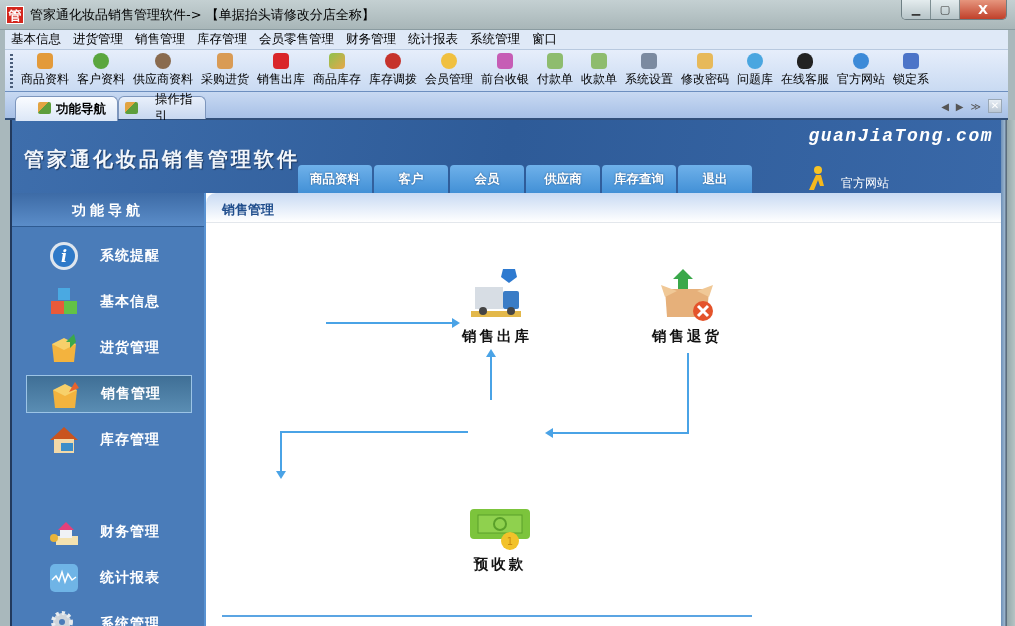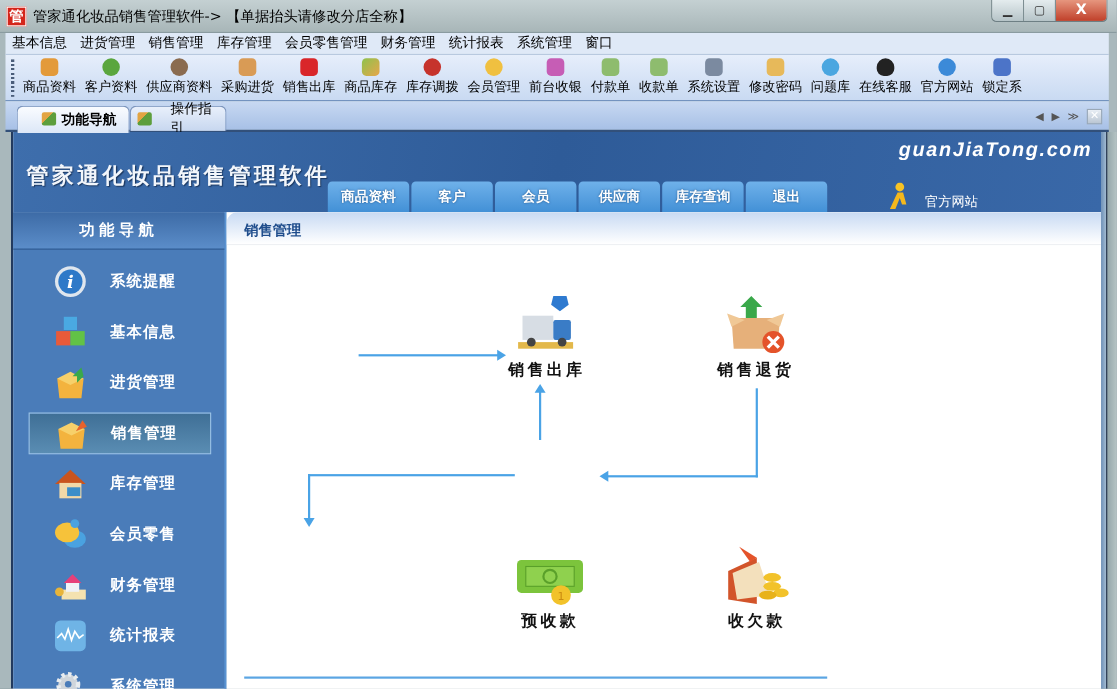--- a/index.html
+++ b/index.html
@@ -26,21 +26,21 @@
   .tab { position: absolute; top: 4px; height: 23px; border: 1px solid #7d96bd; border-bottom: none; border-radius: 6px 6px 0 0; display: flex; align-items: center; padding: 0 10px 0 22px; font-size: 12.5px; }
   .tab.active { background: linear-gradient(#fafcff, #dce7f7); font-weight: bold; height: 25px; z-index: 2; }
   .tab.inactive { background: linear-gradient(#e9f0fb, #c7d7ef); padding-left: 36px; }
   .tab-icon { position: absolute; left: 6px; top: 5px; width: 13px; height: 12px; background: linear-gradient(135deg, #e2a442 40%, #5d9e3c 41%); border-radius: 2px; }
   .tab-ctrls { position: absolute; right: 6px; top: 7px; display: flex; gap: 7px; align-items: center; font-size: 10px; color: #555; }
   .tab-close { width: 14px; height: 14px; background: linear-gradient(#e8eef5, #bac6d3); border: 1px solid #9aa8b6; font-size: 10px; line-height: 12px; text-align: center; color: #fff; font-weight: bold; }
   
   .content { position: absolute; left: 10px; top: 120px; width: 991px; height: 506px; background: #fff; border-left: 2px solid #223a5e; }
   .banner { position: absolute; left: 0; top: 0; width: 989px; height: 73px; background: linear-gradient(100deg, #3e6eac 0%, #2e5b98 50%, #3968a8 100%); }
   .banner-title { position: absolute; left: 12px; top: 26px; font-size: 20px; font-weight: bold; color: #f2f6fb; letter-spacing: 3px; text-shadow: 1px 1px 1px #1b375f; white-space: nowrap; }
-  .banner-brand { position: absolute; right: 8px; top: 6px; font-family: Liberation Sans, sans-serif; font-style: italic; font-weight: bold; font-size: 18px; color: #fff; letter-spacing: 1.5px; text-align: center; }
+  .banner-brand { position: absolute; right: 8px; top: 6px; font-family: Liberation Mono, monospace; font-style: italic; font-weight: bold; font-size: 18px; color: #fff; letter-spacing: 1.5px; text-align: center; }
   .banner-tabs { position: absolute; left: 286px; top: 45px; display: flex; gap: 2px; }
   .btab { width: 74px; height: 28px; background: linear-gradient(#6fb1ea, #4290d6); border-radius: 4px 4px 0 0; color: #fff; font-size: 12.5px; font-weight: bold; display: flex; align-items: center; justify-content: center; text-shadow: 0 0 2px #1d4f85; }
   .official { position: absolute; left: 795px; top: 45px; display: flex; align-items: center; gap: 14px; }
   .runner-icon { width: 20px; height: 26px; position: relative; }
   .official-label { font-size: 12px; color: #fff; padding-top: 10px; }
   
   .sidebar { position: absolute; left: 0; top: 73px; width: 194px; height: 433px; background: #4a7cb9; border-right: 2px solid #5a93d2; }
   .sidebar-head { height: 34px; background: linear-gradient(#3d6ba6, #5b8dc9); color: #fff; font-size: 14px; font-weight: bold; letter-spacing: 4px; text-align: center; line-height: 34px; border-bottom: 1px solid #2f5b92; }
   .side-item { position: absolute; left: 14px; width: 166px; height: 38px; display: flex; align-items: center; }
   .side-item.active { background: linear-gradient(#3f6f96, #5a8db3); border: 1px solid #9cc4e6; }
@@ -230,28 +230,20 @@
         <span class="side-label">销售管理</span>
       </div>
       <div class="side-item" style="top:228px">
         <svg class="side-icon" viewBox="0 0 32 32">
             <path d="M2 16 L16 3 L30 16 Z" fill="#c9541e"></path>
             <rect x="6" y="15" width="20" height="14" fill="#f2d9a8"></rect>
             <rect x="13" y="19" width="12" height="8" fill="#3c8ec9"></rect>
           </svg>
         <span class="side-label">库存管理</span>
       </div>
-      <div class="side-item" style="top:274px">
-        <svg class="side-icon" viewBox="0 0 32 32">
-            <ellipse cx="20" cy="20" rx="10" ry="8" fill="#4aa2e0"></ellipse>
-            <ellipse cx="13" cy="14" rx="11" ry="9" fill="#f6c23a"></ellipse>
-            <circle cx="20" cy="6" r="4" fill="#4aa2e0"></circle>
-          </svg>
-        <span class="side-label">会员零售</span>
-      </div>
       <div class="side-item" style="top:320px">
         <svg class="side-icon" viewBox="0 0 32 32">
             <rect x="8" y="20" width="22" height="9" fill="#f4e2b0"></rect>
             <path d="M10 14 L18 6 L26 14 Z" fill="#e6407a"></path>
             <rect x="12" y="14" width="12" height="8" fill="#f0f2f6"></rect>
             <circle cx="6" cy="22" r="4" fill="#e7b43a"></circle>
           </svg>
         <span class="side-label">财务管理</span>
       </div>
       <div class="side-item" style="top:366px">
@@ -313,31 +305,19 @@
       <div class="node" style="left:264px;top:314px">
         <svg width="60" height="46" viewBox="0 0 60 46">
             <rect x="0" y="2" width="60" height="30" rx="4" fill="#7cc43c"></rect>
             <rect x="8" y="8" width="44" height="18" fill="#8fd14e" stroke="#5aa02a"></rect>
             <circle cx="30" cy="17" r="6" fill="none" stroke="#5aa02a" stroke-width="2"></circle>
             <circle cx="40" cy="34" r="9" fill="#f2c22a"></circle>
             <text x="40" y="38" font-size="10" text-anchor="middle" fill="#c98b10" font-family="DejaVu Sans, sans-serif">1</text>
           </svg>
         <span class="node-label">预收款</span>
       </div>
-      <div class="node" style="left:452px;top:302px">
-        <svg width="60" height="58" viewBox="0 0 60 58">
-            <path d="M4 24 L30 12 L30 54 L4 50 Z" fill="#d2542a"></path>
-            <path d="M8 26 L32 16 L42 46 L12 50 Z" fill="#f3e0bc"></path>
-            <path d="M14 2 L30 12 L24 16 Z" fill="#e4532a"></path>
-            <ellipse cx="44" cy="30" rx="8" ry="4" fill="#f2c22a"></ellipse>
-            <ellipse cx="44" cy="38" rx="8" ry="4" fill="#f2c22a"></ellipse>
-            <ellipse cx="52" cy="44" rx="7" ry="4" fill="#f2c22a"></ellipse>
-            <ellipse cx="40" cy="46" rx="8" ry="4" fill="#e8b21a"></ellipse>
-          </svg>
-        <span class="node-label">收欠款</span>
-      </div>
 
       <div class="bottom-line"></div>
     </div>
   </div>
 
   <div class="rframe"></div>
 </div>
 
 </body></html>

